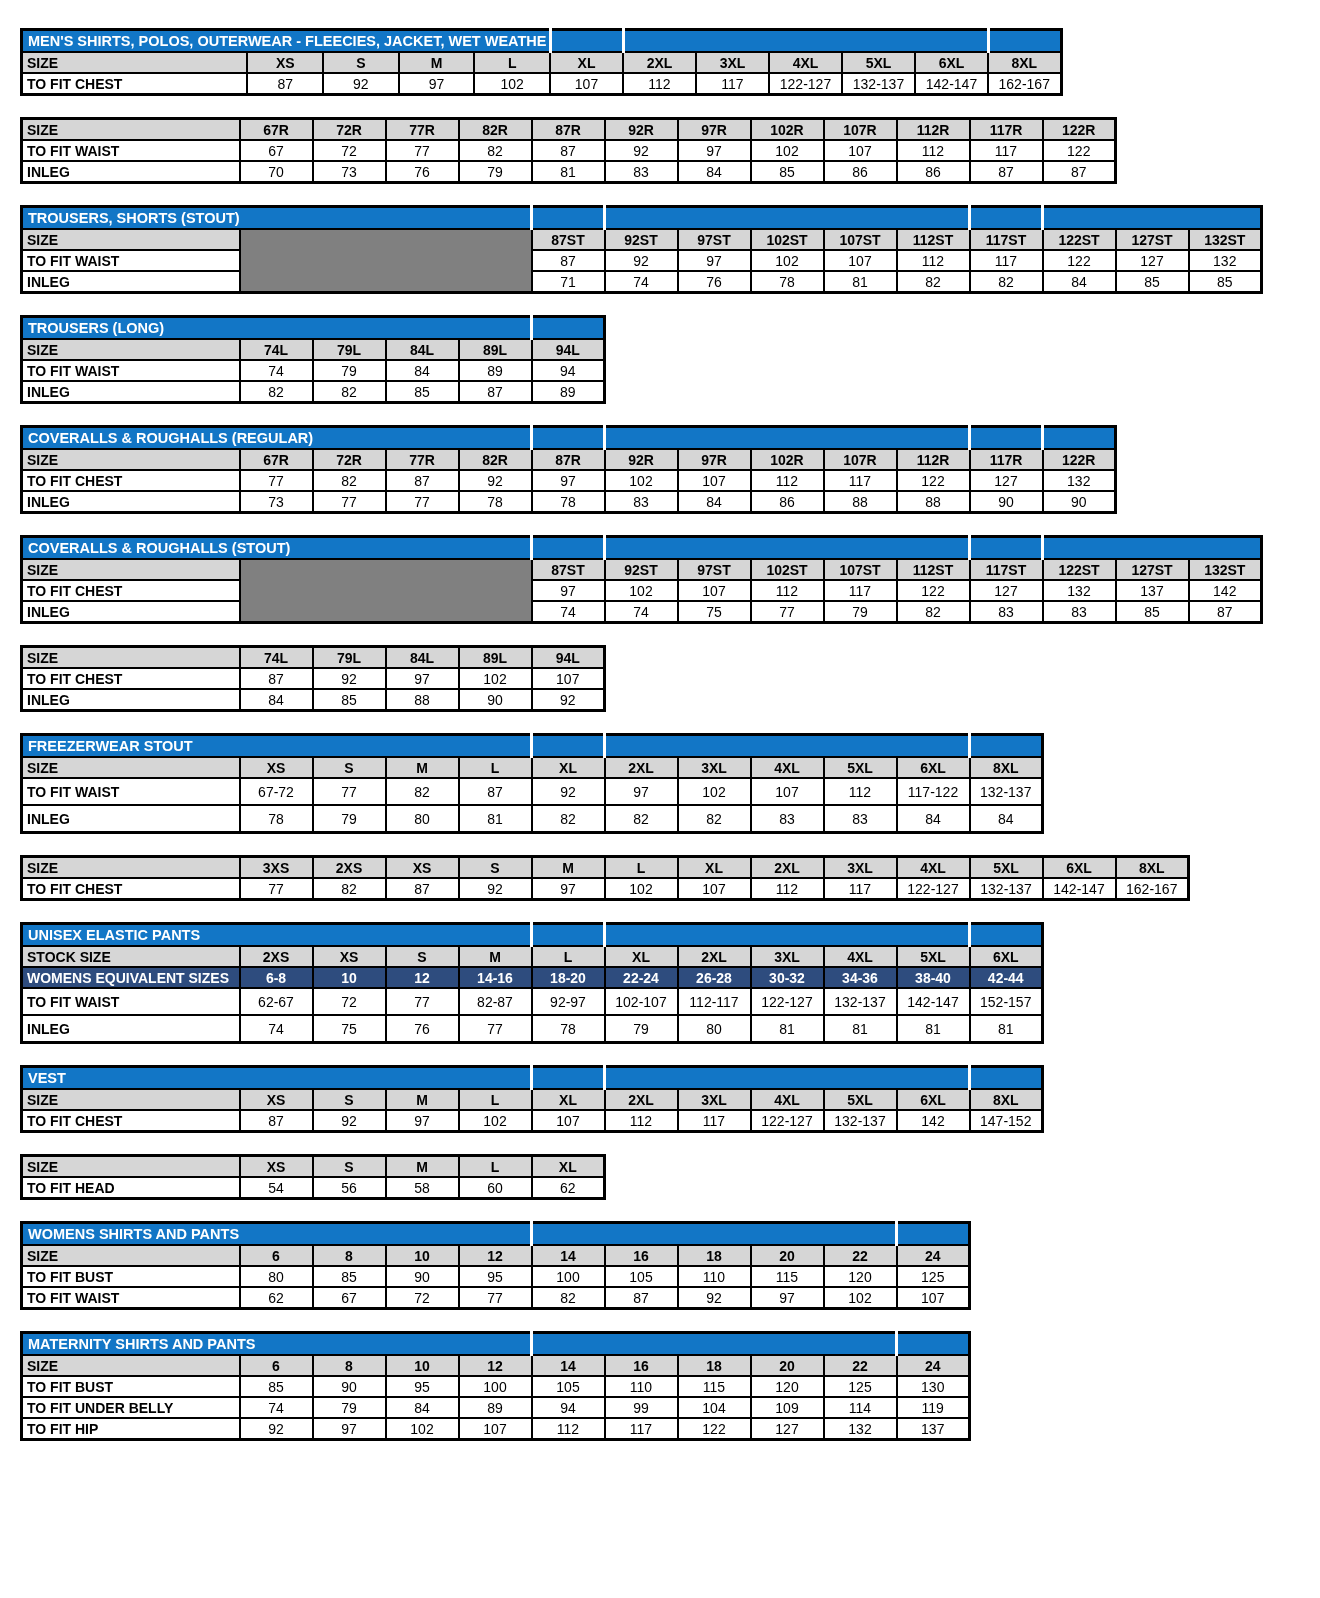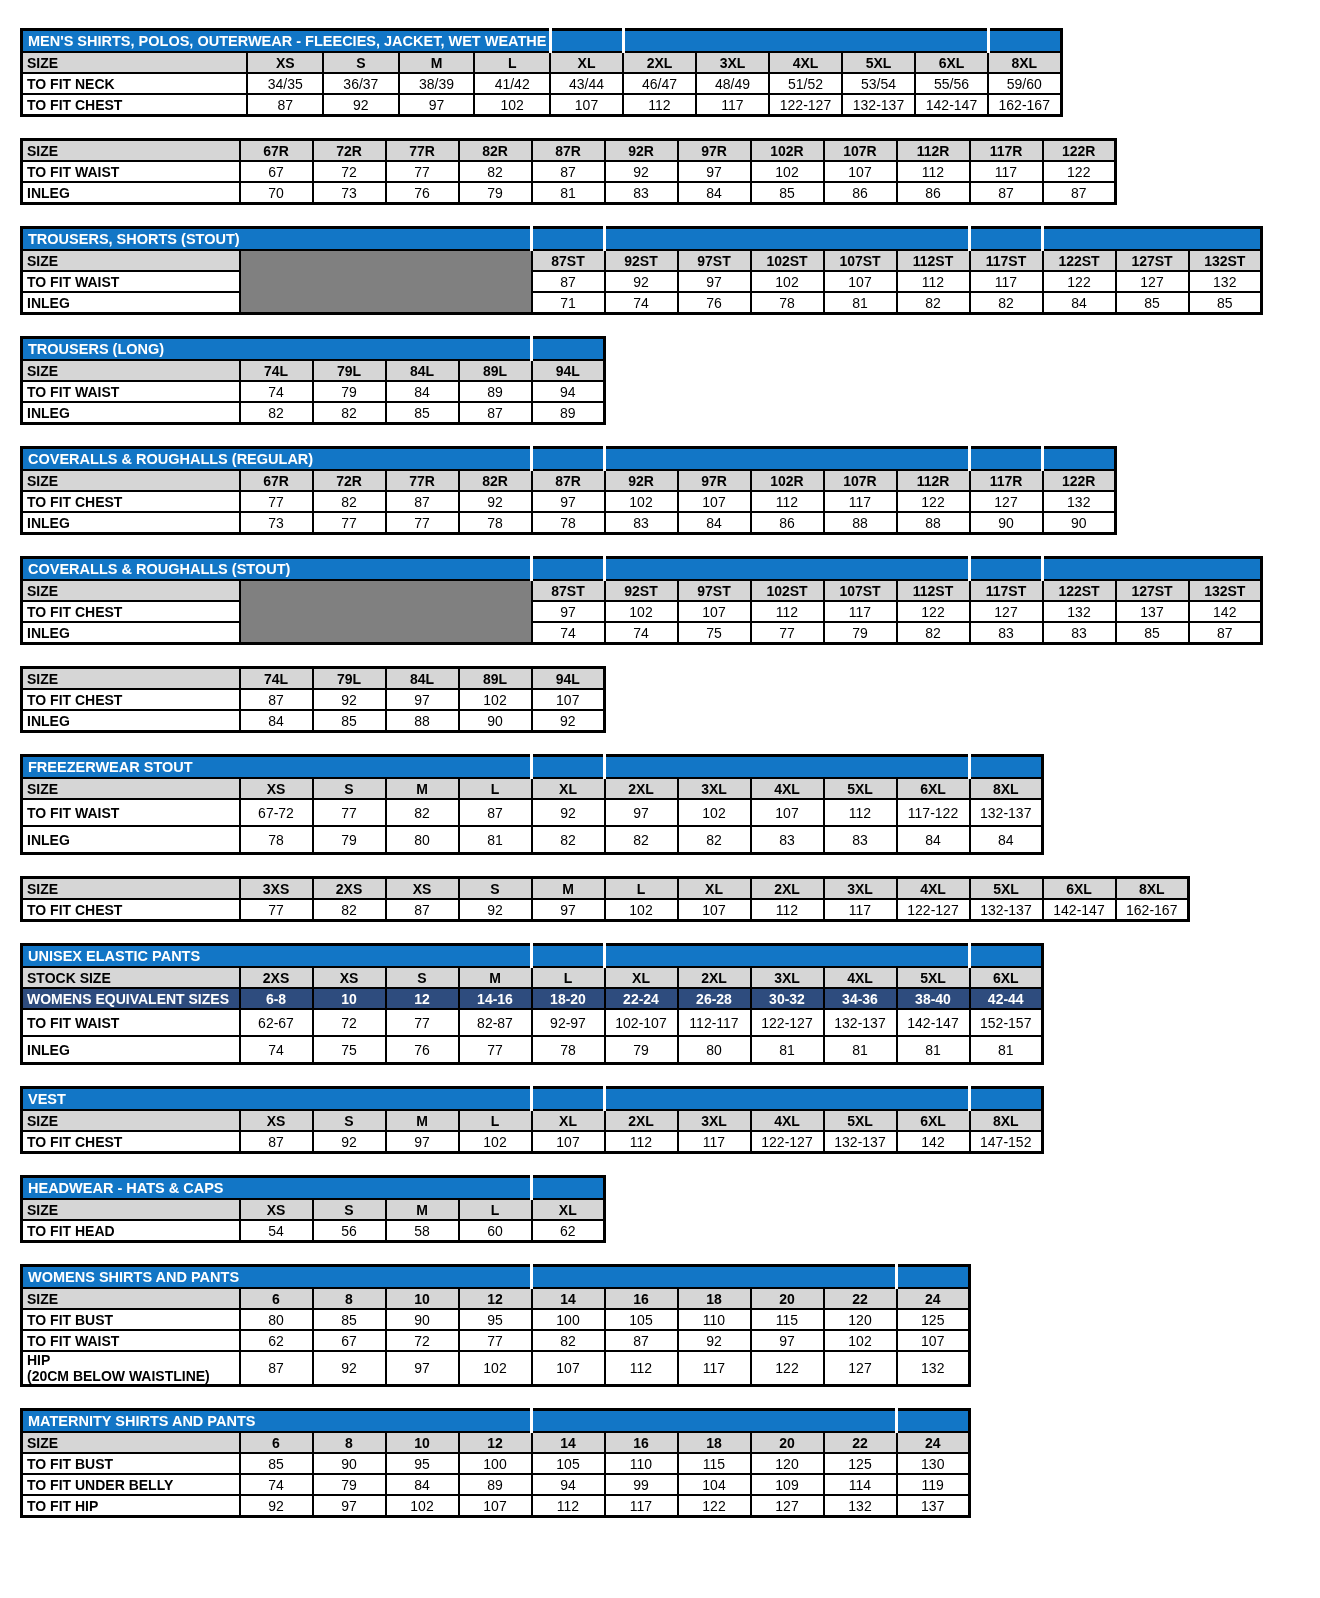--- a/index.html
+++ b/index.html
@@ -97,34 +97,20 @@
           <td class="head-cell">L</td>
           <td class="head-cell">XL</td>
           <td class="head-cell">2XL</td>
           <td class="head-cell">3XL</td>
           <td class="head-cell">4XL</td>
           <td class="head-cell">5XL</td>
           <td class="head-cell">6XL</td>
           <td class="head-cell">8XL</td>
         </tr>
         <tr class="value-row">
-          <td class="row-label">TO FIT NECK</td>
-          <td class="value-cell">34/35</td>
-          <td class="value-cell">36/37</td>
-          <td class="value-cell">38/39</td>
-          <td class="value-cell">41/42</td>
-          <td class="value-cell">43/44</td>
-          <td class="value-cell">46/47</td>
-          <td class="value-cell">48/49</td>
-          <td class="value-cell">51/52</td>
-          <td class="value-cell">53/54</td>
-          <td class="value-cell">55/56</td>
-          <td class="value-cell">59/60</td>
-        </tr>
-        <tr class="value-row">
           <td class="row-label">TO FIT CHEST</td>
           <td class="value-cell">87</td>
           <td class="value-cell">92</td>
           <td class="value-cell">97</td>
           <td class="value-cell">102</td>
           <td class="value-cell">107</td>
           <td class="value-cell">112</td>
           <td class="value-cell">117</td>
           <td class="value-cell">122-127</td>
           <td class="value-cell">132-137</td>
@@ -734,24 +720,20 @@
       <colgroup>
         <col style="width: 218px;">
         <col style="width: 73px;">
         <col style="width: 73px;">
         <col style="width: 73px;">
         <col style="width: 73px;">
         <col style="width: 73px;">
       </colgroup>
       <tbody>
         <tr>
-          <td colspan="5" class="title-cell first">HEADWEAR - HATS &amp; CAPS</td>
-          <td colspan="1" class="title-cell spacer"></td>
-        </tr>
-        <tr>
           <td class="head-cell size-label">SIZE</td>
           <td class="head-cell">XS</td>
           <td class="head-cell">S</td>
           <td class="head-cell">M</td>
           <td class="head-cell">L</td>
           <td class="head-cell">XL</td>
         </tr>
         <tr class="value-row">
           <td class="row-label">TO FIT HEAD</td>
           <td class="value-cell">54</td>
@@ -814,34 +796,20 @@
           <td class="value-cell">67</td>
           <td class="value-cell">72</td>
           <td class="value-cell">77</td>
           <td class="value-cell">82</td>
           <td class="value-cell">87</td>
           <td class="value-cell">92</td>
           <td class="value-cell">97</td>
           <td class="value-cell">102</td>
           <td class="value-cell">107</td>
         </tr>
-        <tr class="value-row">
-          <td class="row-label">HIP
-(20CM BELOW WAISTLINE)</td>
-          <td class="value-cell">87</td>
-          <td class="value-cell">92</td>
-          <td class="value-cell">97</td>
-          <td class="value-cell">102</td>
-          <td class="value-cell">107</td>
-          <td class="value-cell">112</td>
-          <td class="value-cell">117</td>
-          <td class="value-cell">122</td>
-          <td class="value-cell">127</td>
-          <td class="value-cell">132</td>
-        </tr>
       </tbody>
     </table>
     <table class="size-table">
       <colgroup>
         <col style="width: 218px;">
         <col style="width: 73px;">
         <col style="width: 73px;">
         <col style="width: 73px;">
         <col style="width: 73px;">
         <col style="width: 73px;">

